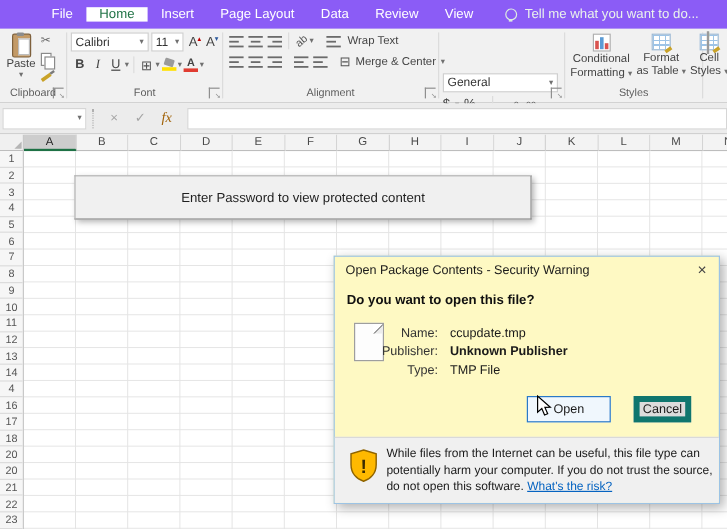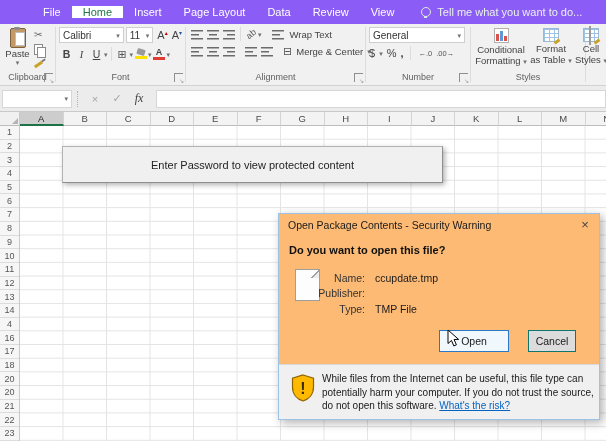--- a/index.html
+++ b/index.html
@@ -76,49 +76,49 @@
   .i-grid{width:14px;height:12px;border:1px solid #9db8d2;background:repeating-linear-gradient(to bottom,#9dc3e6 0 1px,transparent 1px 4px),repeating-linear-gradient(to right,#9dc3e6 0 1px,transparent 1px 5px),#fff;position:relative;}
   .i-grid::after{content:"";position:absolute;right:-2px;bottom:-2px;width:6px;height:3px;background:#c9a227;transform:rotate(-35deg);}
   .i-cells{width:12px;height:12px;border:1px solid #9a9a9a;background:linear-gradient(#a9d18e,#a9d18e) 0 0/12px 4px no-repeat,repeating-linear-gradient(to bottom,#bbb 0 1px,transparent 1px 4px),#fff;margin-top:2px;}
   .partial{overflow:hidden;}
 
   
   .fbar{position:absolute;top:86px;left:0;right:0;height:25px;background:#ececec;border-bottom:1px solid #c9c9c9;display:flex;align-items:center;}
   .namebox{width:70px;height:18px;background:#fff;border:1px solid #d6d6d6;margin-left:2px;display:flex;align-items:center;justify-content:flex-end;padding-right:3px;box-sizing:border-box;}
   .fdots{height:16px;border-left:1px dotted #b0b0b0;margin:0 6px 0 5px;}
   .fico{width:22px;text-align:center;font-size:11px;color:#a5a5a5;}
-  .fx{font-family:"Liberation Serif",serif;font-style:italic;font-size:12px;color:#404040;}
+  .fx{font-family:"Liberation Serif",serif;font-style:italic;font-size:12px;color:#a16207;}
   .ffield{flex:1;height:18px;background:#fff;border:1px solid #d6d6d6;margin-left:6px;box-sizing:border-box;}
 
   
   .cheads{position:absolute;top:112px;left:0;right:0;height:14px;display:flex;background:#f3f3f3;overflow:hidden;}
   .corner{width:20px;height:14px;flex:none;background:#f0f0f0;border-right:1px solid #c9c9c9;border-bottom:1px solid #bdbdbd;position:relative;box-sizing:border-box;}
   .corner::after{content:"";position:absolute;right:1px;bottom:1px;width:0;height:0;border-left:6px solid transparent;border-bottom:6px solid #b5b5b5;}
   .colh{width:43.5px;flex:none;font-size:9.5px;color:#4a4a4a;display:flex;align-items:center;justify-content:center;border-right:1px solid #d4d4d4;border-bottom:1px solid #bdbdbd;height:14px;box-sizing:border-box;background:#f3f3f3;}
   .colh.sel{background:#cdcdcd;border-bottom:2px solid #1e7145;color:#1f1f1f;}
   .rowheads{position:absolute;top:126px;left:0;width:20px;bottom:0;background:#f6f6f6;border-right:1px solid #c9c9c9;box-sizing:border-box;overflow:hidden;}
   .rowh{height:13.7px;box-sizing:border-box;border-bottom:1px solid #dcdcdc;font-size:9px;color:#555;display:flex;align-items:center;justify-content:center;}
   .gridarea{position:absolute;top:126px;left:20px;right:0;bottom:0;background-image:linear-gradient(to right,#e4e4e4 1px,transparent 1px),linear-gradient(to bottom,#e4e4e4 1px,transparent 1px);background-size:43.5px 13.7px;background-position:-1px -1px;}
 
   .pwdbtn{position:absolute;left:62px;top:146px;width:381px;height:37px;box-sizing:border-box;background:#f0f0f0;border:1px solid #b3b3b3;border-right-color:#8f8f8f;border-bottom-color:#8f8f8f;box-shadow:2px 2px 5px rgba(0,0,0,.3);display:flex;align-items:center;justify-content:center;font-size:11px;color:#1f1f1f;}
 
   
-  .dlg{position:absolute;left:278px;top:213px;width:322px;height:207px;box-sizing:border-box;background:#fdba74;border:1px solid #9cc3e5;box-shadow:3px 3px 9px rgba(0,0,0,.3);}
+  .dlg{position:absolute;left:278px;top:213px;width:322px;height:207px;box-sizing:border-box;background:#fef9c3;border:1px solid #9cc3e5;box-shadow:3px 3px 9px rgba(0,0,0,.3);}
   .dtitle{position:absolute;top:0;left:0;right:0;height:22px;display:flex;align-items:center;padding-left:9px;font-size:10.5px;color:#1a1a1a;}
   .dclose{position:absolute;top:2px;right:5px;width:18px;height:17px;display:flex;align-items:center;justify-content:center;font-size:13px;color:#444;}
   .dquestion{position:absolute;left:10px;top:30px;font-weight:bold;font-size:11px;color:#101010;}
   .ficon{position:absolute;left:16px;top:55px;width:23px;height:30px;background:#fdfdfd;border:1px solid #9e9e9e;}
   .ficon::after{content:"";position:absolute;right:0;top:0;width:8px;height:8px;background:linear-gradient(135deg,#fff 48%,#9e9e9e 48%,#9e9e9e 58%,#ececec 58%);}
   .drow{position:absolute;left:10px;display:flex;font-size:10.5px;color:#1a1a1a;}
   .dlabel{width:76px;text-align:right;color:#333;}
   .dvalue{margin-left:10px;}
   .bold{font-weight:bold;}
   .dbtn{position:absolute;box-sizing:border-box;height:22px;font-size:10.5px;color:#1a1a1a;display:flex;align-items:center;justify-content:center;}
   .open{left:160px;top:116px;width:70px;background:#f0f7fd;border:1px solid #2a79c7;}
-  .cancel{left:249px;top:116px;width:48px;background:#dcdcdc;border:1px solid #0f766e;}
+  .cancel{left:249px;top:116px;width:48px;background:#dcdcdc;border:5px solid #0f766e;}
   .dband{position:absolute;left:0;right:0;top:150px;bottom:0;background:#f0f0f0;border-top:1px solid #d9d9d9;}
   .shield{position:absolute;left:12px;top:9px;}
   .wtext{position:absolute;left:43px;top:7px;width:273px;font-size:10px;line-height:13.5px;color:#1a1a1a;}
   .wlink{color:#0563c1;text-decoration:underline;}
 
   .cursor{position:absolute;left:447px;top:329px;z-index:20;}
 </style>
 </head>
 <body>
 
@@ -240,21 +240,21 @@
         </div>
       </div>
       <div class="glabel">Alignment</div>
       <span class="launcher"></span>
     </div>
     <div class="vsep"></div>
 
     <div class="rg" style="width:104px;">
       <div class="rg-body">
         <div class="frow">
-          <div class="combo" style="width:96px;">
+          <div class="combo" style="width:96px;margin-top:34px;">
             <span>General</span>
             <span class="car">▾</span>
           </div>
         </div>
         <div class="frow numrow2">
           <span>$</span>
           <span class="car">▾</span>
           <span>%</span>
           <span style="font-weight:bold;">,</span>
           <span class="dotsep"></span>
@@ -359,20 +359,21 @@
     <div class="dclose">×</div>
     <div class="dquestion">Do you want to open this file?</div>
     <div class="ficon"></div>
 
     <div class="drow" style="top:58px;">
       <span class="dlabel">Name:</span>
       <span class="dvalue">ccupdate.tmp</span>
     </div>
     <div class="drow" style="top:73px;">
       <span class="dlabel">Publisher:</span>
+      <span class="dvalue bold">Unknown Publisher</span>
     </div>
     <div class="drow" style="top:89px;">
       <span class="dlabel">Type:</span>
       <span class="dvalue">TMP File</span>
     </div>
 
     <div class="dbtn open">Open</div>
     <div class="dbtn cancel">Cancel</div>
 
     <div class="dband">

